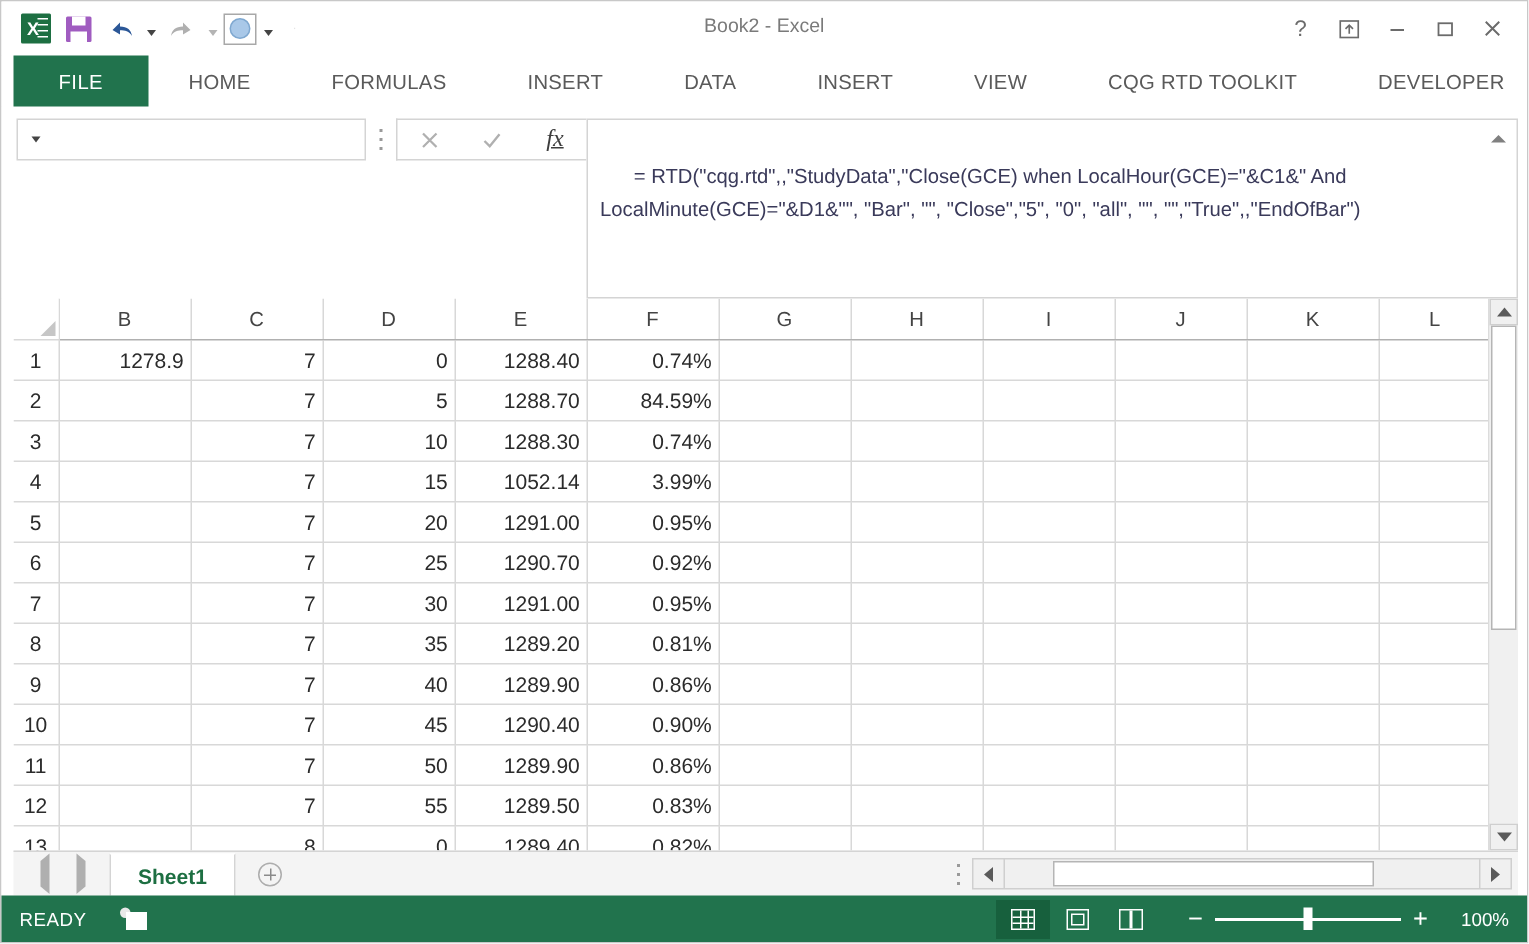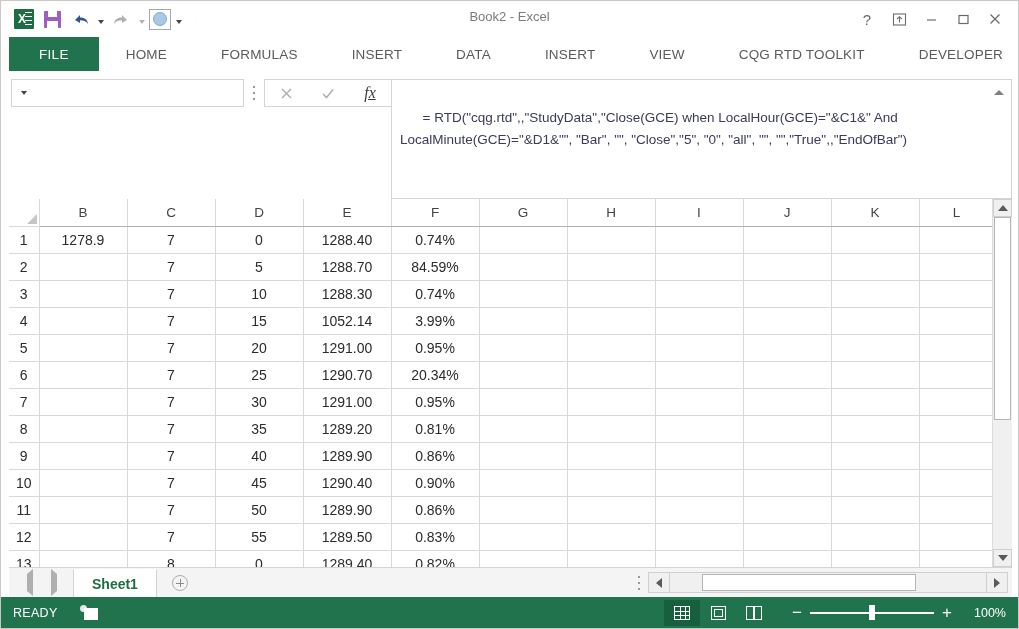--- a/index.html
+++ b/index.html
@@ -205,21 +205,21 @@
   }
   th.corner .tri {
     position:absolute; right:2px; bottom:2px;
     width:0;height:0; border-left:10px solid transparent; border-bottom:10px solid #c6c6c6;
   }
   td.rowhdr {
     width: 30px; text-align: center; background: #ffffff;
     color: #555; font-size: 13.5px;
     border-right: 1px solid #b0b0b0;
   }
-  td.num { text-align: center; padding-right: 6px; }
+  td.num { text-align: right; padding-right: 6px; }
   td.blank { }
   .col-b { width: 88px; } .col-c { width: 88px; } .col-d { width: 88px; }
   .col-e { width: 88px; } .col-f { width: 88px; } .col-g { width: 88px; }
   .col-h { width: 88px; } .col-i { width: 88px; } .col-j { width: 88px; }
   .col-k { width: 88px; } .col-l { width: 75px; }
 
   
   .vsb {
     width: 20px; flex: 0 0 20px;
     background: #f0f0f0; border-left: 1px solid #dcdcdc;
@@ -545,21 +545,21 @@
                 <td class="blank"></td>
                 <td class="blank"></td>
                 <td class="blank"></td>
               </tr>
               <tr>
                 <td class="rowhdr">6</td>
                 <td class="blank"></td>
                 <td class="num">7</td>
                 <td class="num">25</td>
                 <td class="num">1290.70</td>
-                <td class="num">20.34%</td>
+                <td class="num">0.92%</td>
                 <td class="blank"></td>
                 <td class="blank"></td>
                 <td class="blank"></td>
                 <td class="blank"></td>
                 <td class="blank"></td>
                 <td class="blank"></td>
               </tr>
               <tr>
                 <td class="rowhdr">7</td>
                 <td class="blank"></td>

